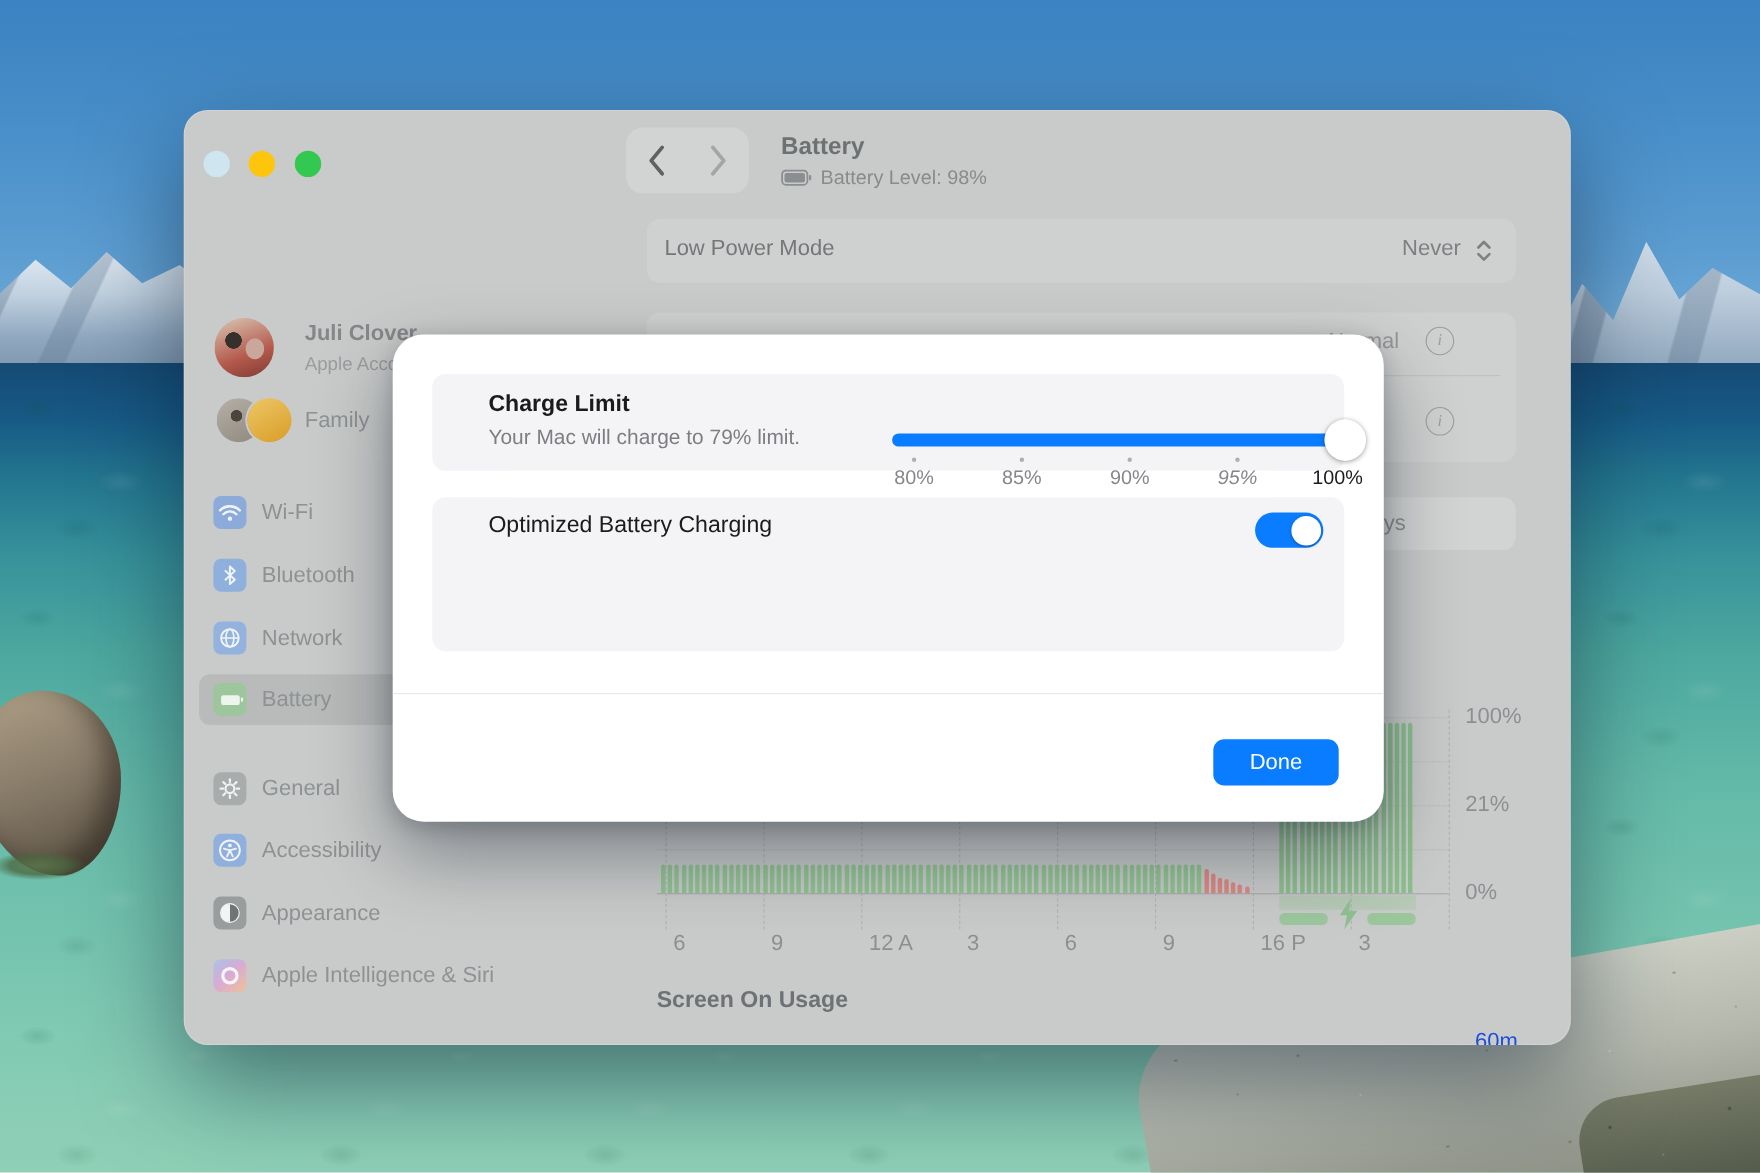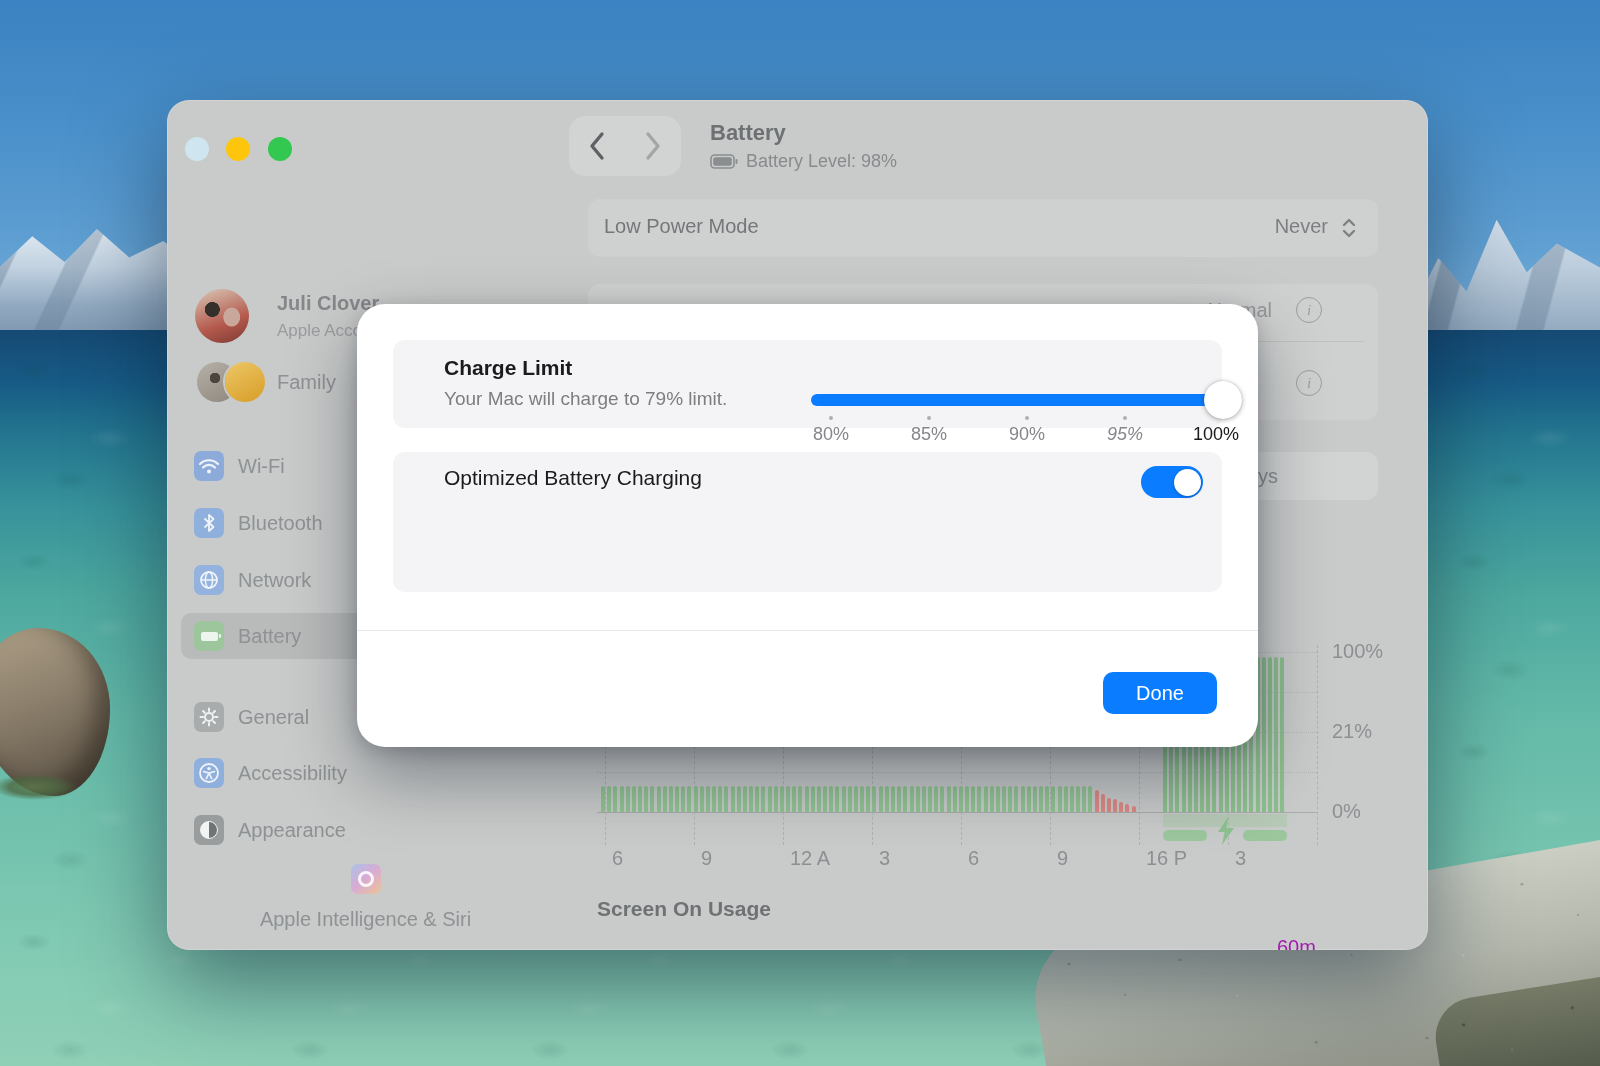--- a/index.html
+++ b/index.html
@@ -116,21 +116,21 @@
   .baseline { position:absolute; left:430px; width:720px; border-top:1px solid #a9abab; height:0; }
   .vgrid { position:absolute; top:545px; height:200px; width:0; border-left:1px dashed #b1b3b3; }
   .bar { position:absolute; bottom:0; width:4px; border-radius:2px 2px 0 0; }
   .plot { position:absolute; left:430px; top:552px; width:720px; height:160px; }
   .ylab { position:absolute; left:1165px; font-size:20px; color:#8d9093; }
   .xlab { position:absolute; top:747px; font-size:20px; color:#8d9093; white-space:nowrap; }
   .chg-glow { position:absolute; left:996px; top:714px; width:124px; height:13px; background:rgba(146,196,147,.33); }
   .chg-seg { position:absolute; top:730px; height:11px; border-radius:5px; background:#9cc79d; }
   .bolt { position:absolute; left:1046px; top:716px; }
   .screen-on { position:absolute; left:430px; top:797px; font-size:21px; font-weight:700; color:#6f7274; }
-  .sixty { position:absolute; left:1110px; top:836px; font-size:20px; color:#a21caf; }
+  .sixty { position:absolute; left:1174px; top:836px; font-size:20px; color:#1d4ed8; }
 
   
   .modal { position:absolute; left:357px; top:304px; width:901px; height:443px; background:#ffffff; border-radius:28px;
     box-shadow:0 30px 70px rgba(0,10,25,.38), 0 4px 18px rgba(0,10,25,.18); }
   .mgroup { position:absolute; left:36px; width:829px; background:#f4f4f6; border-radius:12px; }
   .mg1 { top:36px; height:88px; }
   .mg2 { top:148px; height:140px; }
   .m-title { position:absolute; font-size:21px; font-weight:600; color:#1b1b1d; }
   .m-sub { position:absolute; font-size:19px; color:#7d7d82; }
   .slider-track { position:absolute; left:418px; top:54px; width:415px; height:12px; border-radius:6px; background:var(--accent,#0a7cff); }
@@ -235,21 +235,21 @@
     <div class="nav-item" style="top:650px;">
       <span class="nav-icon ni-acc">
         <svg width="22" height="22" viewBox="0 0 22 22">
             <circle cx="11" cy="11" r="9" fill="none" stroke="#f0f4f9" stroke-width="1.8"></circle>
             <circle cx="11" cy="6.6" r="1.7" fill="#f0f4f9"></circle>
             <path d="M5.5 9.5 L11 11 L16.5 9.5 M11 11 L8.4 16.5 M11 11 L13.6 16.5" fill="none" stroke="#f0f4f9" stroke-width="1.7" stroke-linecap="round"></path>
           </svg>
       </span>
       <span>Accessibility</span>
     </div>
-    <div class="nav-item" style="top:764px;flex-direction:column;">
+    <div class="nav-item" style="top:764px;">
       <span class="nav-icon ni-ai">
           <span class="ai-ring"></span>
         </span>
       <span>Apple Intelligence &amp; Siri</span>
     </div>
 
     <div class="navpill">
       <svg width="20" height="32" viewBox="0 0 20 32">
           <path d="M15 4 L5 16 L15 28" fill="none" stroke="#5f6264" stroke-width="3.4" stroke-linecap="round" stroke-linejoin="round"></path>
         </svg>

